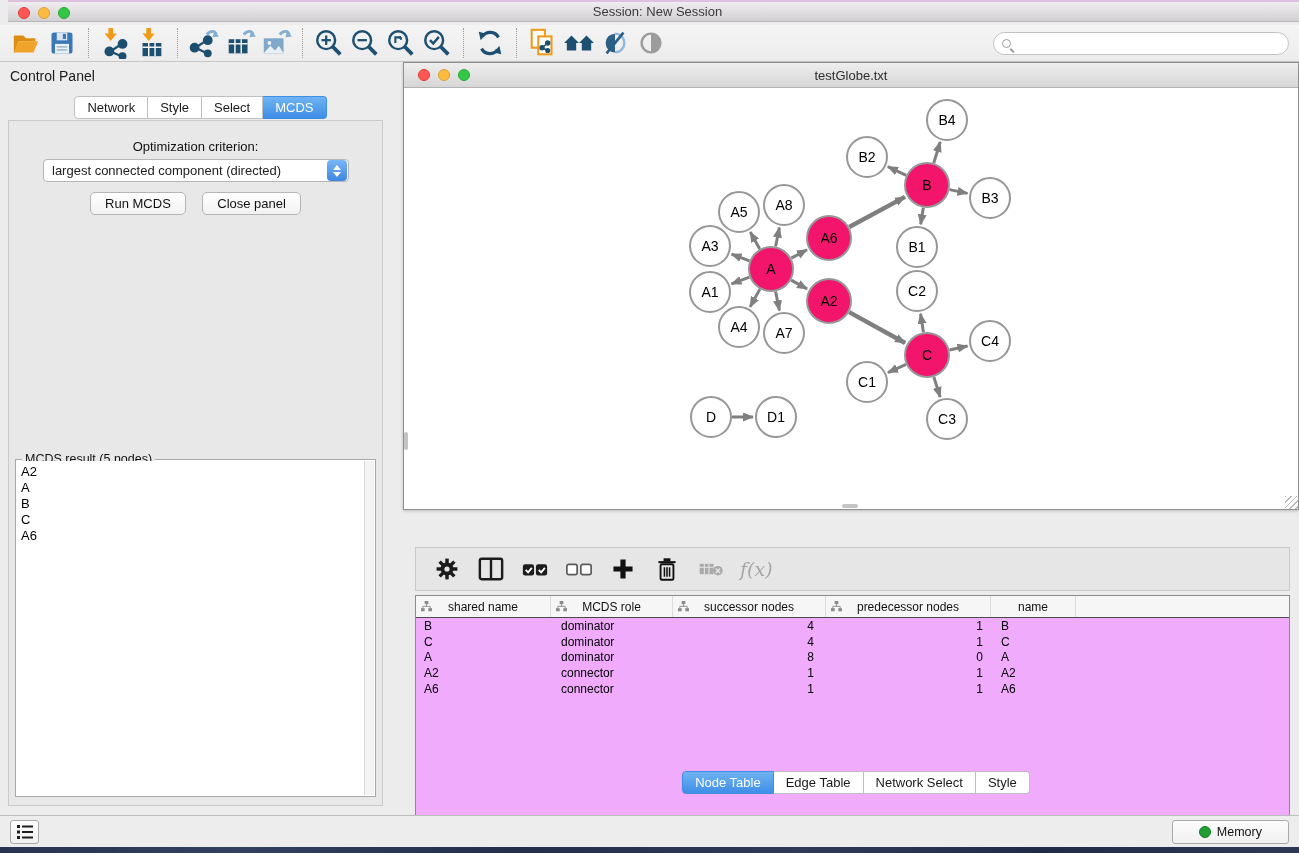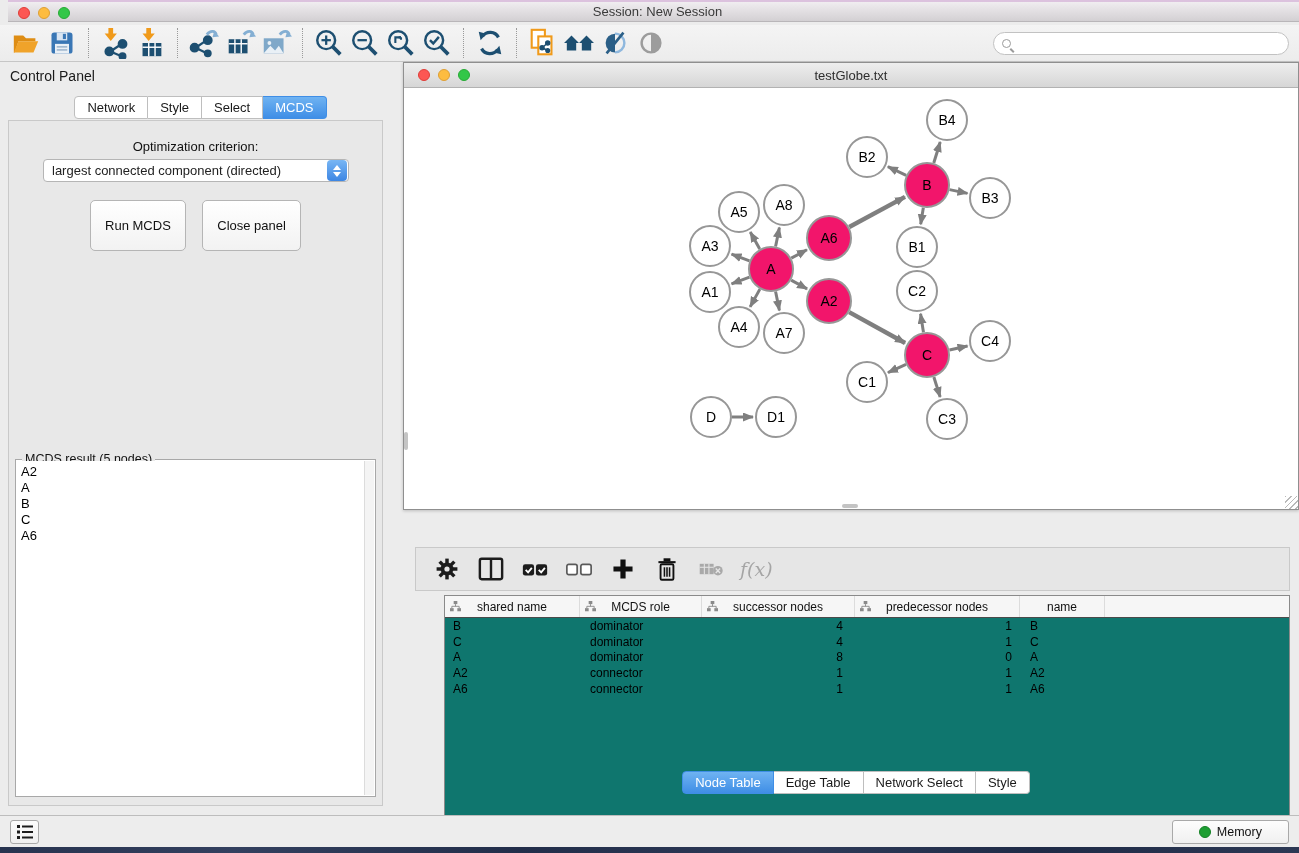--- a/index.html
+++ b/index.html
@@ -47,22 +47,22 @@
     background:#E8E8E8; border:1px solid #C9C9C9; }
   .opt-label { text-align:center; font-size:13px; margin-top:18px; color:#111; }
   .dropdown { position:absolute; left:34px; top:38px; width:306px; height:23px; background:#fff;
     border:1px solid #B5B5B5; border-radius:4px; display:flex; align-items:center; font-size:13px; }
   .dropdown .ddtext { margin-left:8px; flex:1; }
   .stepper { width:20px; height:21px; margin-right:1px; border-radius:4px;
     background:linear-gradient(#78B6F4,#3D86E3); display:flex; flex-direction:column; align-items:center; justify-content:center; gap:2px; }
   .tri-up { width:0; height:0; border-left:4px solid transparent; border-right:4px solid transparent; border-bottom:5px solid #fff; }
   .tri-dn { width:0; height:0; border-left:4px solid transparent; border-right:4px solid transparent; border-top:5px solid #fff; }
   .btnrow { position:absolute; left:0; top:71px; width:100%; text-align:center; }
-  .pushbtn { display:inline-block; font-size:13px; padding:17px 14px; background:linear-gradient(#FFFFFF,#F2F2F2);
-    border:1px solid #B5B5B5; border-radius:5px; margin:8px 6px; color:#111; }
+  .pushbtn { display:inline-block; font-size:13px; padding:3px 14px; background:linear-gradient(#FFFFFF,#F2F2F2);
+    border:1px solid #B5B5B5; border-radius:5px; margin:0 6px; color:#111; }
 
   .mcds-fieldset { position:absolute; left:6px; top:338px; right:6px; bottom:8px;
     border:1px solid #A8A8A8; background:#fff; }
   .mcds-legend { position:absolute; top:-8px; left:6px; background:#E8E8E8; font-size:12.5px; padding:0 3px; color:#111; }
   .mcds-list { position:absolute; inset:1px; background:#fff; overflow:hidden; padding:3px 0 0 4px; }
   .mcds-list .item { font-size:13px; line-height:16px; color:#000; }
   .mcds-scroll { position:absolute; top:1px; bottom:1px; right:1px; width:10px; background:#F4F4F4; border-left:1px solid #DCDCDC; }
 
   
   .netwin { position:absolute; left:403px; top:62px; width:896px; height:448px;
@@ -79,21 +79,21 @@
 
   
   .tablepanel { position:absolute; left:403px; top:519px; width:896px; height:294px; }
   .tp-header { height:26px; display:flex; align-items:center; position:relative; }
   .tp-header .ptitle { font-size:13px; margin-left:16px; color:#1A1A1A; }
   .tp-toolbar { position:absolute; left:12px; right:9px; top:28px; height:44px;
     background:#E6E6E6; border:1px solid #C9C9C9; display:flex; align-items:center; gap:14px; padding-left:16px; }
   .ttbtn { width:30px; height:30px; display:flex; align-items:center; justify-content:center; }
   .fx { font-family:"DejaVu Serif",serif; font-style:italic; font-size:19px; color:#A5A5A5; }
 
-  .datatable { position:absolute; left:12px; right:9px; top:76px; height:236px; background:#0f766e; border:1px solid #8A8A8A; overflow:hidden;margin-left:29px; }
+  .datatable { position:absolute; left:12px; right:9px; top:76px; height:236px; background:#f0abfc; border:1px solid #8A8A8A; overflow:hidden; }
   .thead { display:flex; height:22px; background:#F6F6F6; border-bottom:1.5px solid #4A4A4A; }
   .th { position:relative; border-right:1px solid #DCDCDC; display:flex; align-items:center; justify-content:center; font-size:12px; color:#111; }
   .th .hicon { position:absolute; left:5px; top:5px; }
   .trow { display:flex; height:15.8px; align-items:center; }
   .td { font-size:12px; color:#000; overflow:hidden; white-space:nowrap; }
 
   .tp-tabs { position:absolute; left:0; right:0; top:252px; text-align:center; }
 
   
   .statusbar { position:absolute; left:0; top:815px; width:1299px; height:32px;

